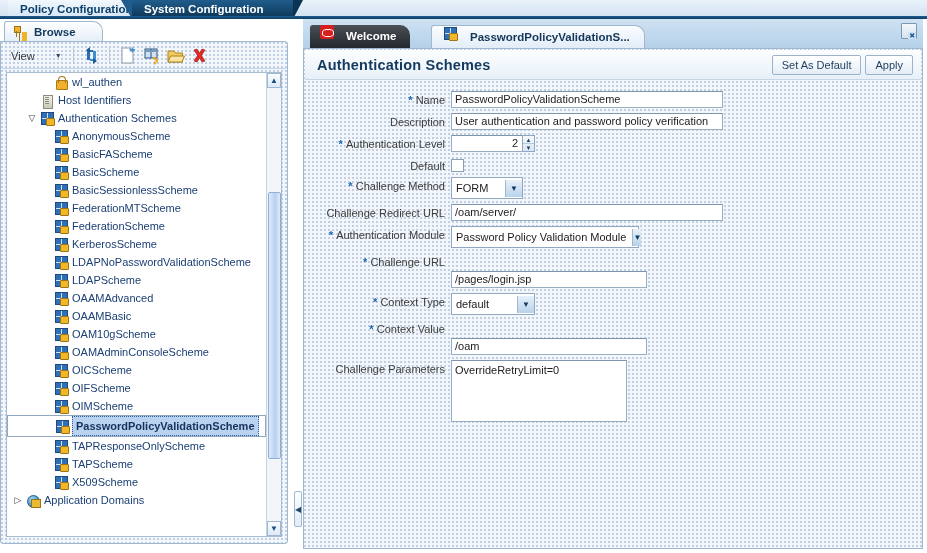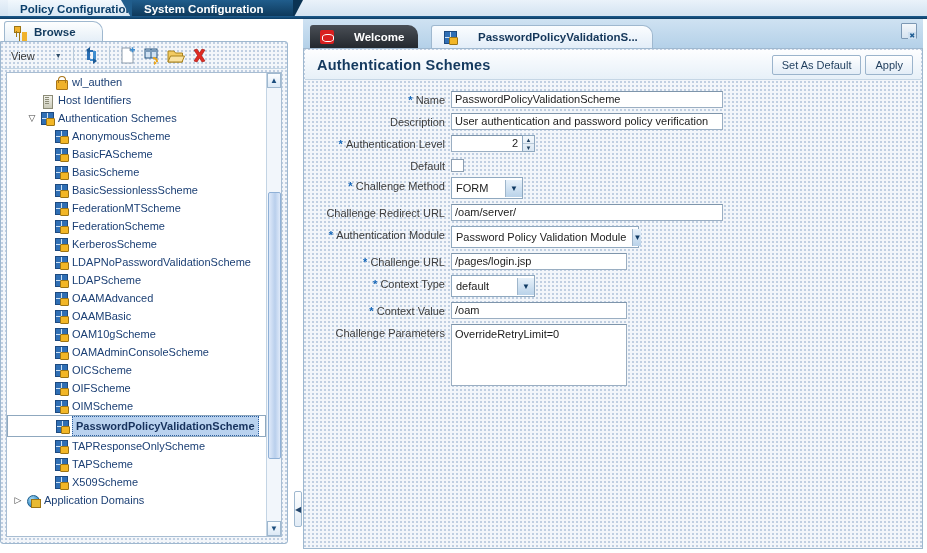--- a/index.html
+++ b/index.html
@@ -227,21 +227,21 @@
     position: absolute; left: 303px; top: 0; width: 620px; height: 530px;
   }
   #right-tabstrip {
     position: absolute; left: 0; top: 0; width: 620px; height: 30px;
     background: linear-gradient(#cfe2f2, #b3d0e8);
   }
   .dtab {
     position: absolute; top: 6px; height: 23px;
     line-height: 22px; font-size: 11.5px; font-weight: bold;
     padding: 0 14px 0 10px;
-    display: flex; align-items: center; gap: 20px;
+    display: flex; align-items: flex-start; gap: 12px;
     white-space: nowrap; cursor: default;
   }
   .dtab.welcome {
     left: 7px; color: #ffffff;
     background: linear-gradient(#4a4f56, #23282e);
     border-radius: 3px 10px 0 0;
   }
   .dtab.current {
     left: 128px; color: #143659;
     background: linear-gradient(#fbfdff, #e2edf8);
@@ -314,21 +314,21 @@
 
   .tinput {
     height: 17px; font-size: 11px; color: #1c1c1c;
     background: #ffffff;
     border: 1px solid #9aaec2;
     border-top-color: #7e95ab;
     padding: 0 3px; line-height: 15px;
     white-space: nowrap; overflow: hidden;
   }
   .tinput.w-wide { width: 272px; }
-  .tinput.w-mid  { width: 176px; }
+  .tinput.w-mid  { width: 196px; margin-top: 18px; }
   .tinput.w-num  { width: 72px; text-align: right; padding-right: 4px; }
 
   .spin {
     width: 13px; height: 17px; margin-left: -1px;
     background: linear-gradient(#f5f9fc,#d9e6f2);
     border: 1px solid #8fa8bf;
     display: flex; flex-direction: column;
   }
   .spin span {
     flex: 1; display: flex; align-items: center; justify-content: center;

